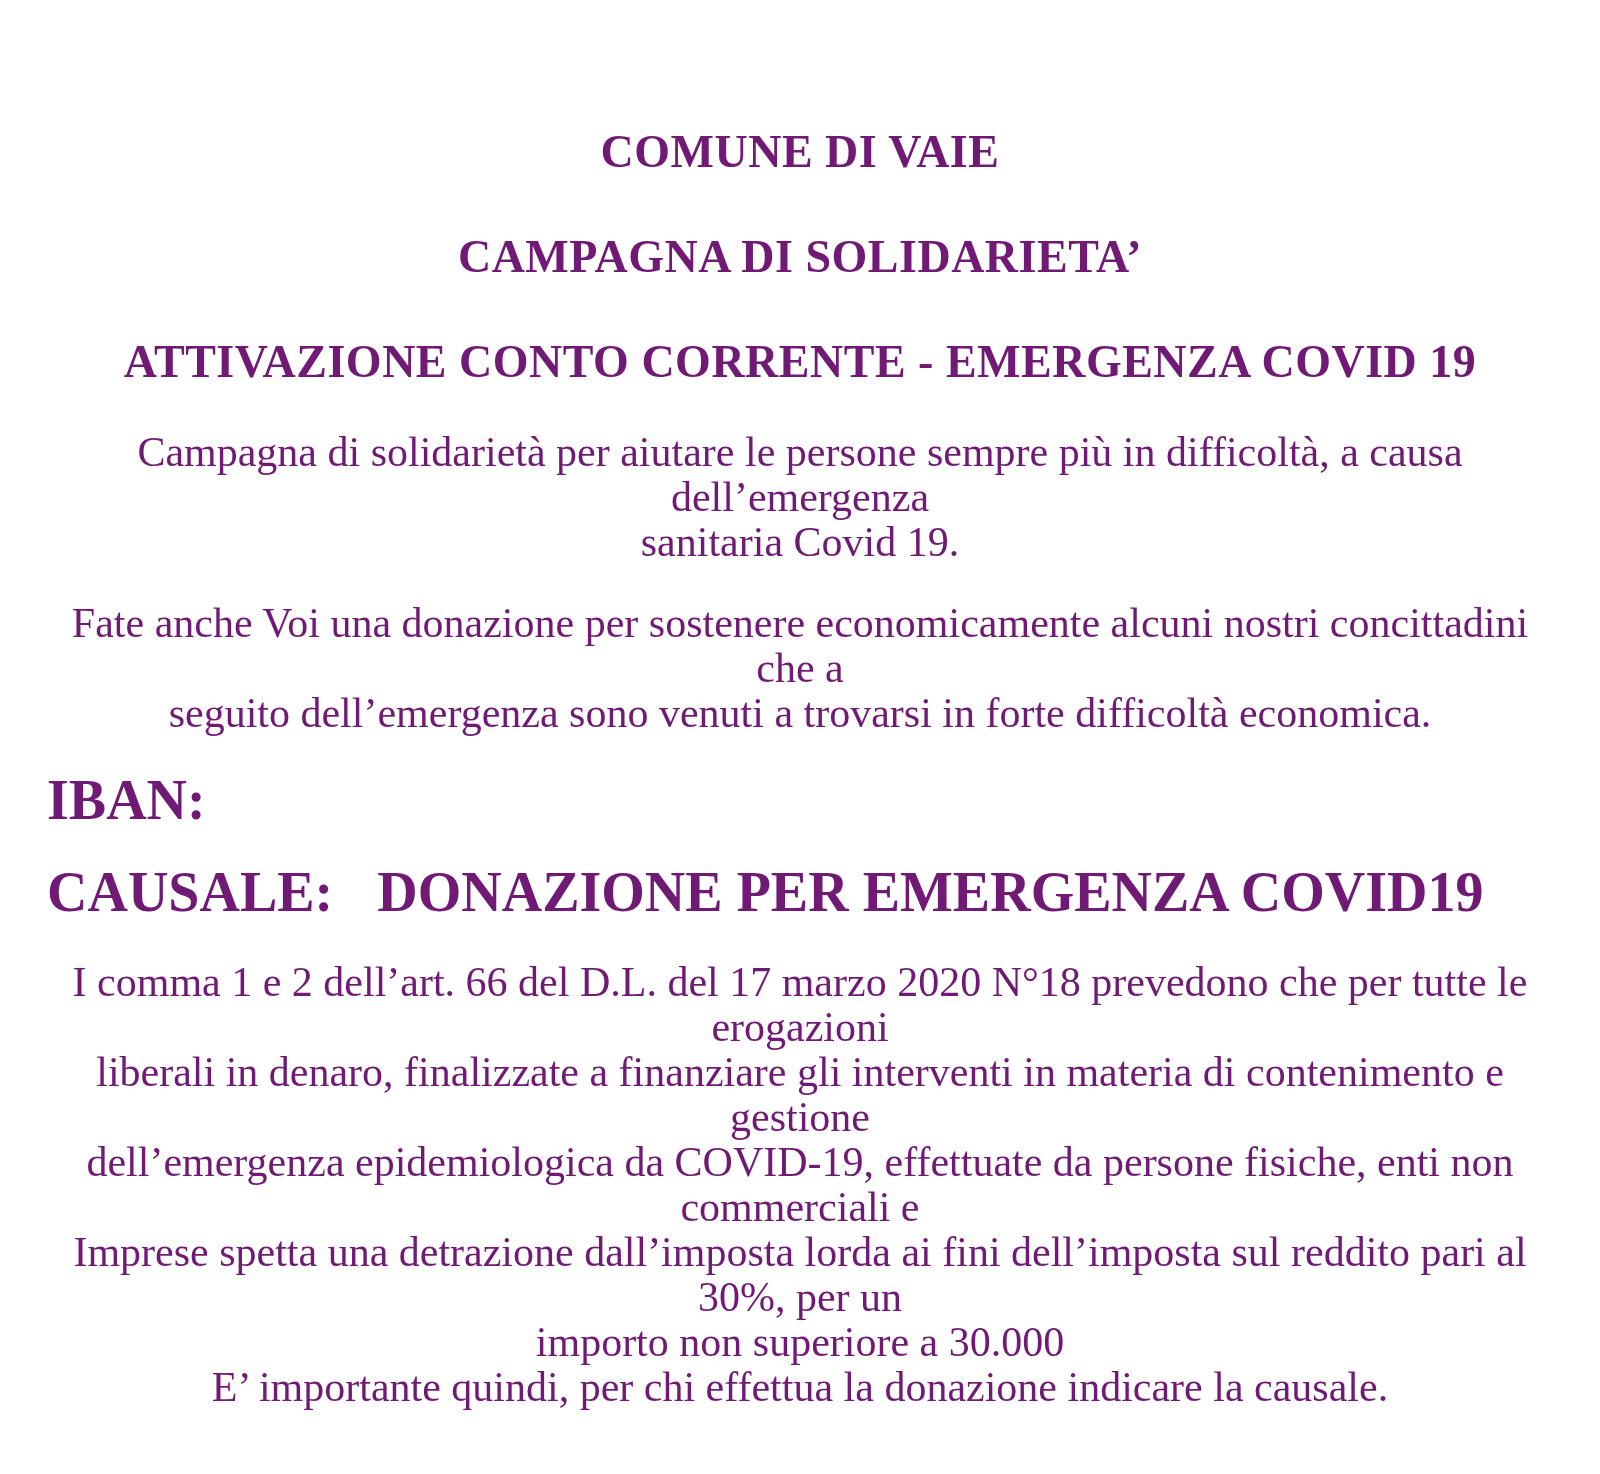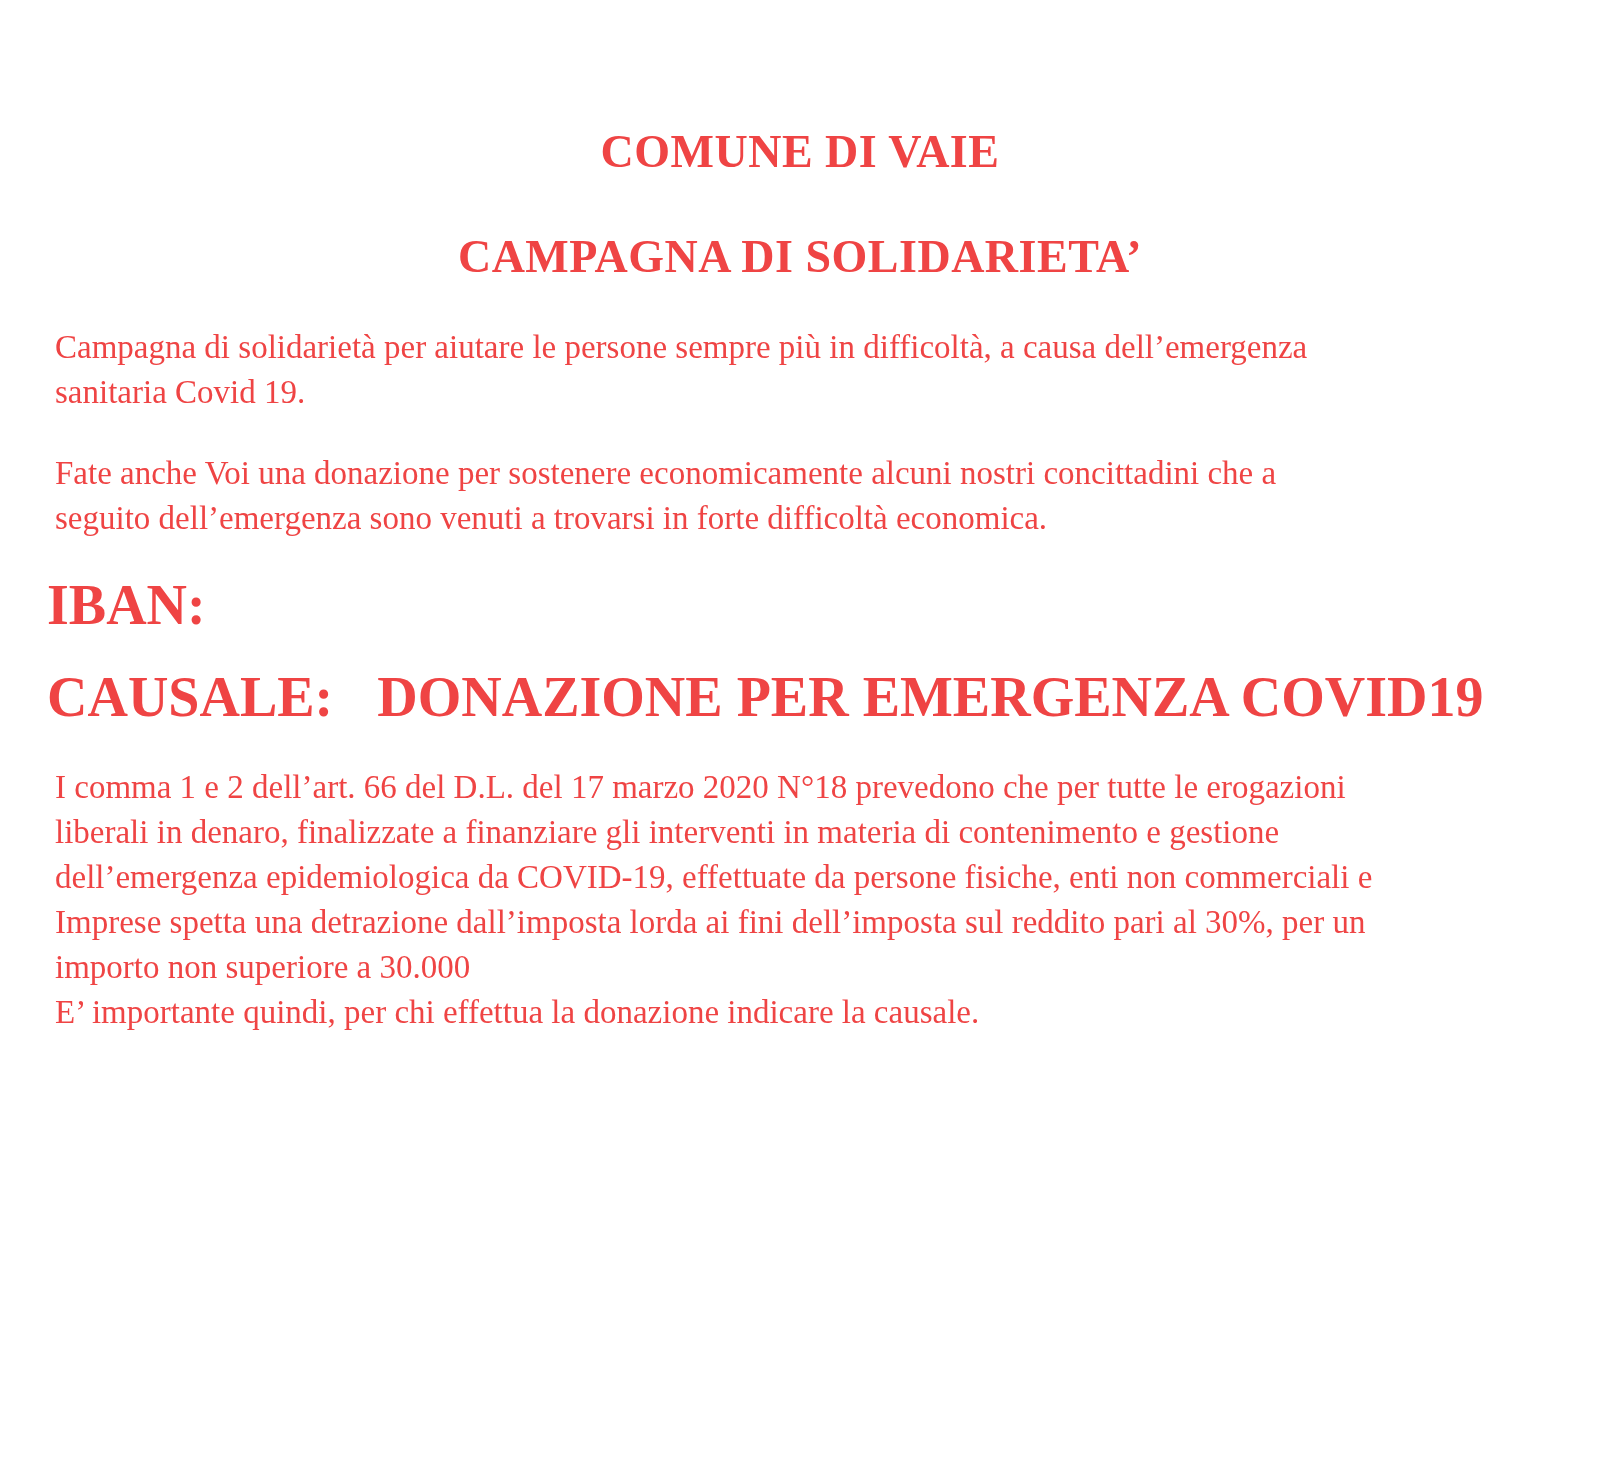--- a/index.html
+++ b/index.html
@@ -6,41 +6,42 @@
     margin: 0;
     padding: 0;
     background: #ffffff;
   }
   .page {
     position: relative;
     width: 1600px;
     height: 1474px;
     box-sizing: border-box;
     background: #ffffff;
-    color: #ef4444;
+    color: #701a75;
     font-family: "Liberation Serif", "DejaVu Serif", serif;
     padding: 122px 47px 0 47px;
     overflow: hidden;
   }
   .doc-heading {
     margin: 0;
     text-align: center;
     font-weight: bold;
     font-size: 46px;
     line-height: 60px;
     letter-spacing: 0.5px;
     white-space: nowrap;
   }
   .doc-heading.h2 { margin-top: 45px; }
   .doc-heading.h3 { margin-top: 45px; font-size: 46px; }
   .body-par {
     margin: 8px;
-    font-size: 33px;
+    font-size: 42px;
     line-height: 45px;
     white-space: pre-line;
+    text-align: center;
   }
   .par-intro   { margin-top: 38px; }
   .par-invite  { margin-top: 36px; }
   .par-account { margin-top: 77px; }
   .par-tax     { margin-top: 38px; }
   .bold-line {
     display: flex;
     align-items: baseline;
     margin: 0;
     font-weight: bold;
@@ -54,20 +55,21 @@
 </style>
 </head>
 <body>
 
 <div class="page">
 
   <h1 class="doc-heading h1">COMUNE DI VAIE</h1>
 
   <h2 class="doc-heading h2">CAMPAGNA DI SOLIDARIETA’</h2>
 
+  <h3 class="doc-heading h3">ATTIVAZIONE CONTO CORRENTE - EMERGENZA COVID 19</h3>
 
   <p class="body-par par-intro">Campagna di solidarietà per aiutare le persone sempre più in difficoltà, a causa dell’emergenza
 sanitaria Covid 19.</p>
 
   <p class="body-par par-invite">Fate anche Voi una donazione per sostenere economicamente alcuni nostri concittadini che a
 seguito dell’emergenza sono venuti a trovarsi in forte difficoltà economica.</p>
 
 
   <div class="bold-line line-iban">
     <span class="label">IBAN:</span>

